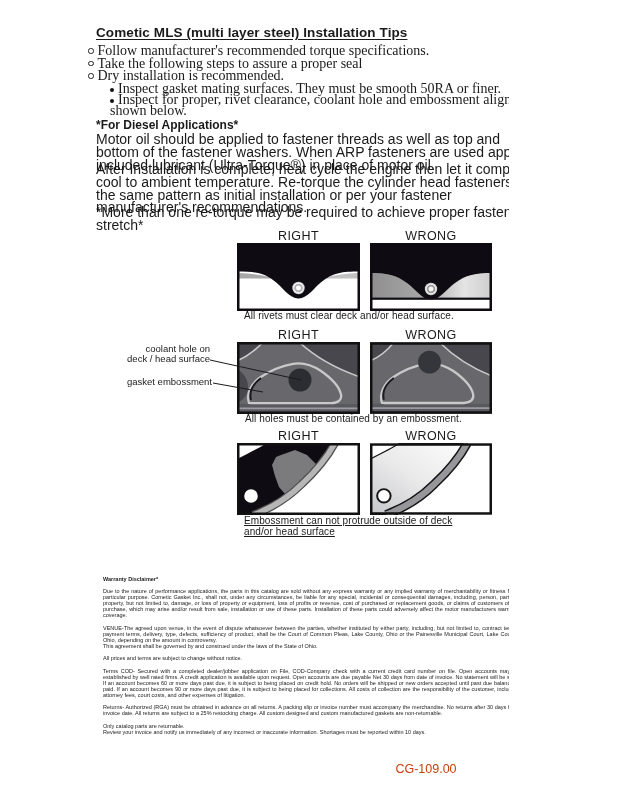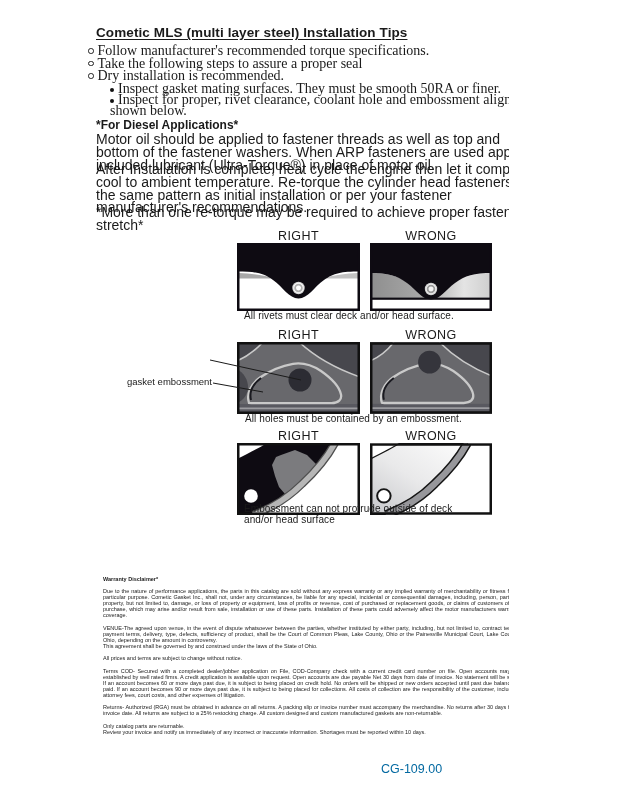--- a/index.html
+++ b/index.html
@@ -22,21 +22,21 @@
   .d3{top:206px;width:465px;}
   .lbl{font-size:12.5px;letter-spacing:0.4px;text-align:center;width:123px;}
   .cap{font-size:10px;letter-spacing:0.1px;line-height:10.5px;margin-left:7px;}
   .panel{position:absolute;display:block;}
   .ann{font-size:9.5px;line-height:9.8px;text-align:right;width:150px;}
   .leader{position:absolute;left:205px;top:352px;z-index:5;}
   .legal{left:103px;top:576px;width:416px;font-size:5.5px;line-height:6px;color:#222;}
   .legal .lh{font-weight:bold;margin:0 0 6px 0;}
   .legal p{margin:0 0 6.5px 0;text-align:justify;}
   .legal p.tight{margin:0;}
-  .pagenum{left:381px;top:762px;width:90px;text-align:left;font-size:12.5px;color:#0369a1;}
+  .pagenum{left:381px;top:762px;width:90px;text-align:center;font-size:12.5px;color:#c2410c;}
 </style>
 </head>
 <body>
 
 <div class="page">
 
   <div class="abs title">Cometic MLS (multi layer steel) Installation Tips</div>
 
   <div class="abs tips">
     <div class="b1"><span class="m1"></span><span>Follow manufacturer's recommended torque specifications.</span></div>
@@ -82,20 +82,24 @@
     <circle cx="61" cy="46" r="5" fill="#f4f4f4"></circle>
     <circle cx="61" cy="46" r="3.4" fill="none" stroke="#9a9a9a" stroke-width="1.8"></circle>
     <rect x="1.25" y="1.25" width="119.5" height="65.5" fill="none" stroke="#0e0b12" stroke-width="2.5"></rect>
   </svg>
 
   <div class="abs cap" style="left:237px;top:311px;">All rivets must clear deck and/or head surface.</div>
 
   <div class="abs lbl" style="left:237px;top:328px;">RIGHT</div>
   <div class="abs lbl" style="left:370px;top:328px;width:122px;">WRONG</div>
 
+  <div class="abs ann" style="left:60px;top:344px;">
+    <span>coolant hole on</span><br>
+    <span>deck / head surface</span>
+  </div>
   <div class="abs ann" style="left:62px;top:377px;">gasket embossment</div>
 
   <svg class="panel" style="left:237px;top:342px;" width="123" height="72" viewBox="0 0 123 72">
     <rect x="0" y="0" width="123" height="72" fill="#68686c"></rect>
     <path d="M0,0 L26,0 C18,9 9,15 0,19 Z" fill="#47474d"></path>
     <path d="M26,0 C18,9 9,15 0,19" stroke="#c9c9c9" stroke-width="1.6" fill="none"></path>
     <path d="M123,0 L62,0 C76,13 97,26 123,35 Z" fill="#47474d"></path>
     <path d="M62,0 C76,13 97,26 123,35" stroke="#c9c9c9" stroke-width="1.6" fill="none"></path>
     <path d="M0,27 C7,31 11,38 11,45 C11,52 7,58 0,61 Z" fill="#47474d"></path>
     <rect x="0" y="62" width="123" height="10" fill="#595960"></rect>
@@ -149,21 +153,21 @@
       </linearGradient>
     </defs>
     <rect x="0" y="0" width="123" height="72" fill="#ffffff"></rect>
     <path d="M0,16 C12,10 22,5 30,0 L98,0 C91,13 80,27 65,41 C51,55 35,65 16,72 L0,72 Z" fill="url(#gBody)" stroke="#161616" stroke-width="1.3" stroke-linejoin="round"></path>
     <path d="M98,0 C91,13 80,27 65,41 C51,55 35,65 16,72" stroke="#161616" stroke-width="9.2" fill="none"></path>
     <path d="M98,0 C91,13 80,27 65,41 C51,55 35,65 16,72" stroke="#97979b" stroke-width="6.2" fill="none"></path>
     <circle cx="14" cy="53" r="6.8" fill="#ffffff" stroke="#161616" stroke-width="2"></circle>
     <rect x="1.25" y="1.25" width="120.5" height="69.5" fill="none" stroke="#111111" stroke-width="2.5"></rect>
   </svg>
 
-  <div class="abs cap" style="left:237px;top:504px;width:290px;">
+  <div class="abs cap" style="left:237px;top:516px;width:290px;text-decoration:underline;">
     <span>Embossment can not protrude outside of deck</span><br>
     <span>and/or head surface</span>
   </div>
 
   <div class="abs legal">
     <div class="lh">Warranty Disclaimer*</div>
     <p>Due to the nature of performance applications, the parts in this catalog are sold without any express warranty or any implied warranty of merchantability or fitness for a particular purpose.  Cometic Gasket Inc., shall not, under any circumstances, be liable for any special, incidental or consequential damages, including, person, party or property, but not limited to, damage, or loss of property or equipment, loss of profits or revenue, cost of purchased or replacement goods, or claims of customers of the purchase, which may arise and/or result from sale, installation or use of these parts.  Installation of these parts could adversely affect the motor manufacturers warranty coverage.</p>
     <p class="tight">VENUE-The agreed upon venue, in the event of dispute whatsoever between the parties, whether instituted by either party, including, but not limited to, contract terms, payment terms, delivery, type, defects, sufficiency of product, shall be the Court of Common Pleas, Lake County, Ohio or the Painesville Municipal Court, Lake County, Ohio, depending on the amount in controversy.</p>
     <p>This agreement shall be governed by and construed under the laws of the State of Ohio.</p>
     <p>All prices and terms are subject to change without notice.</p>

